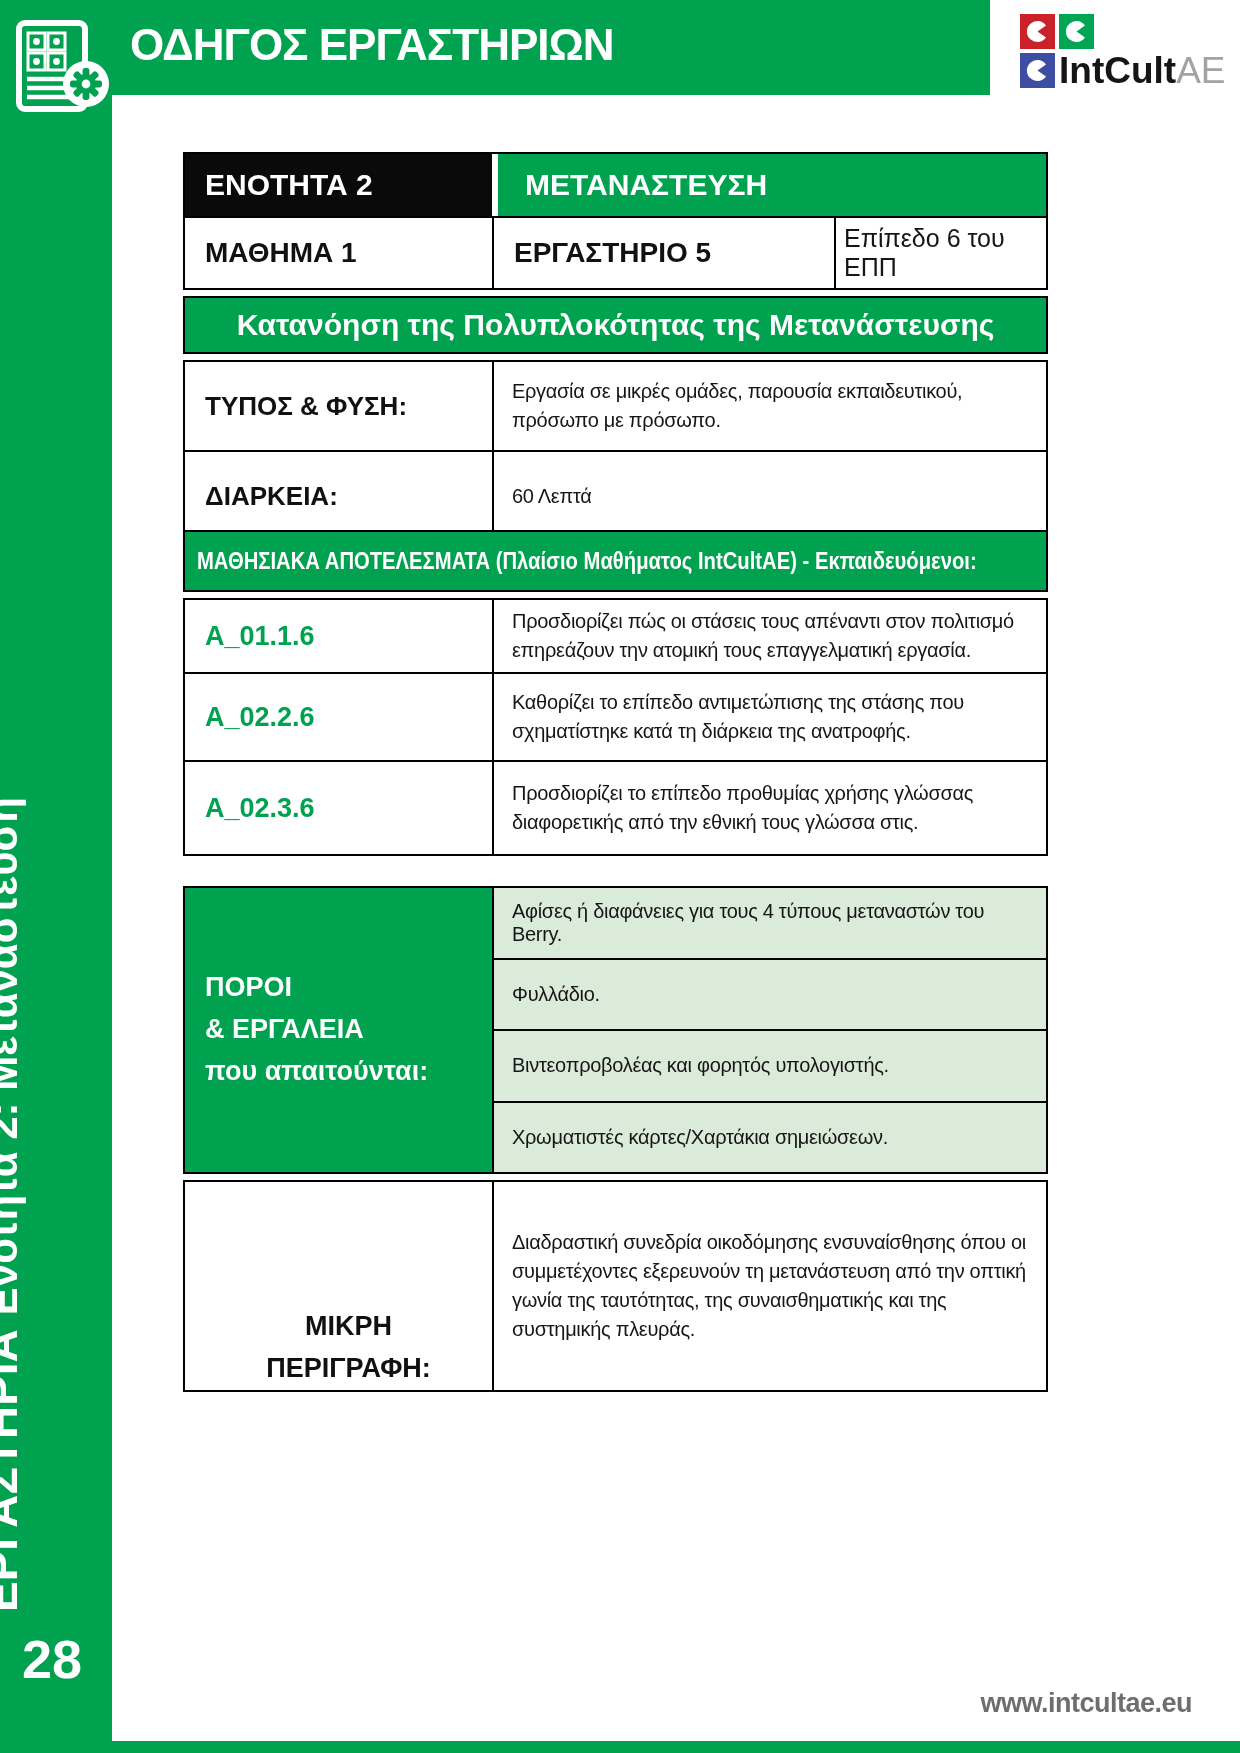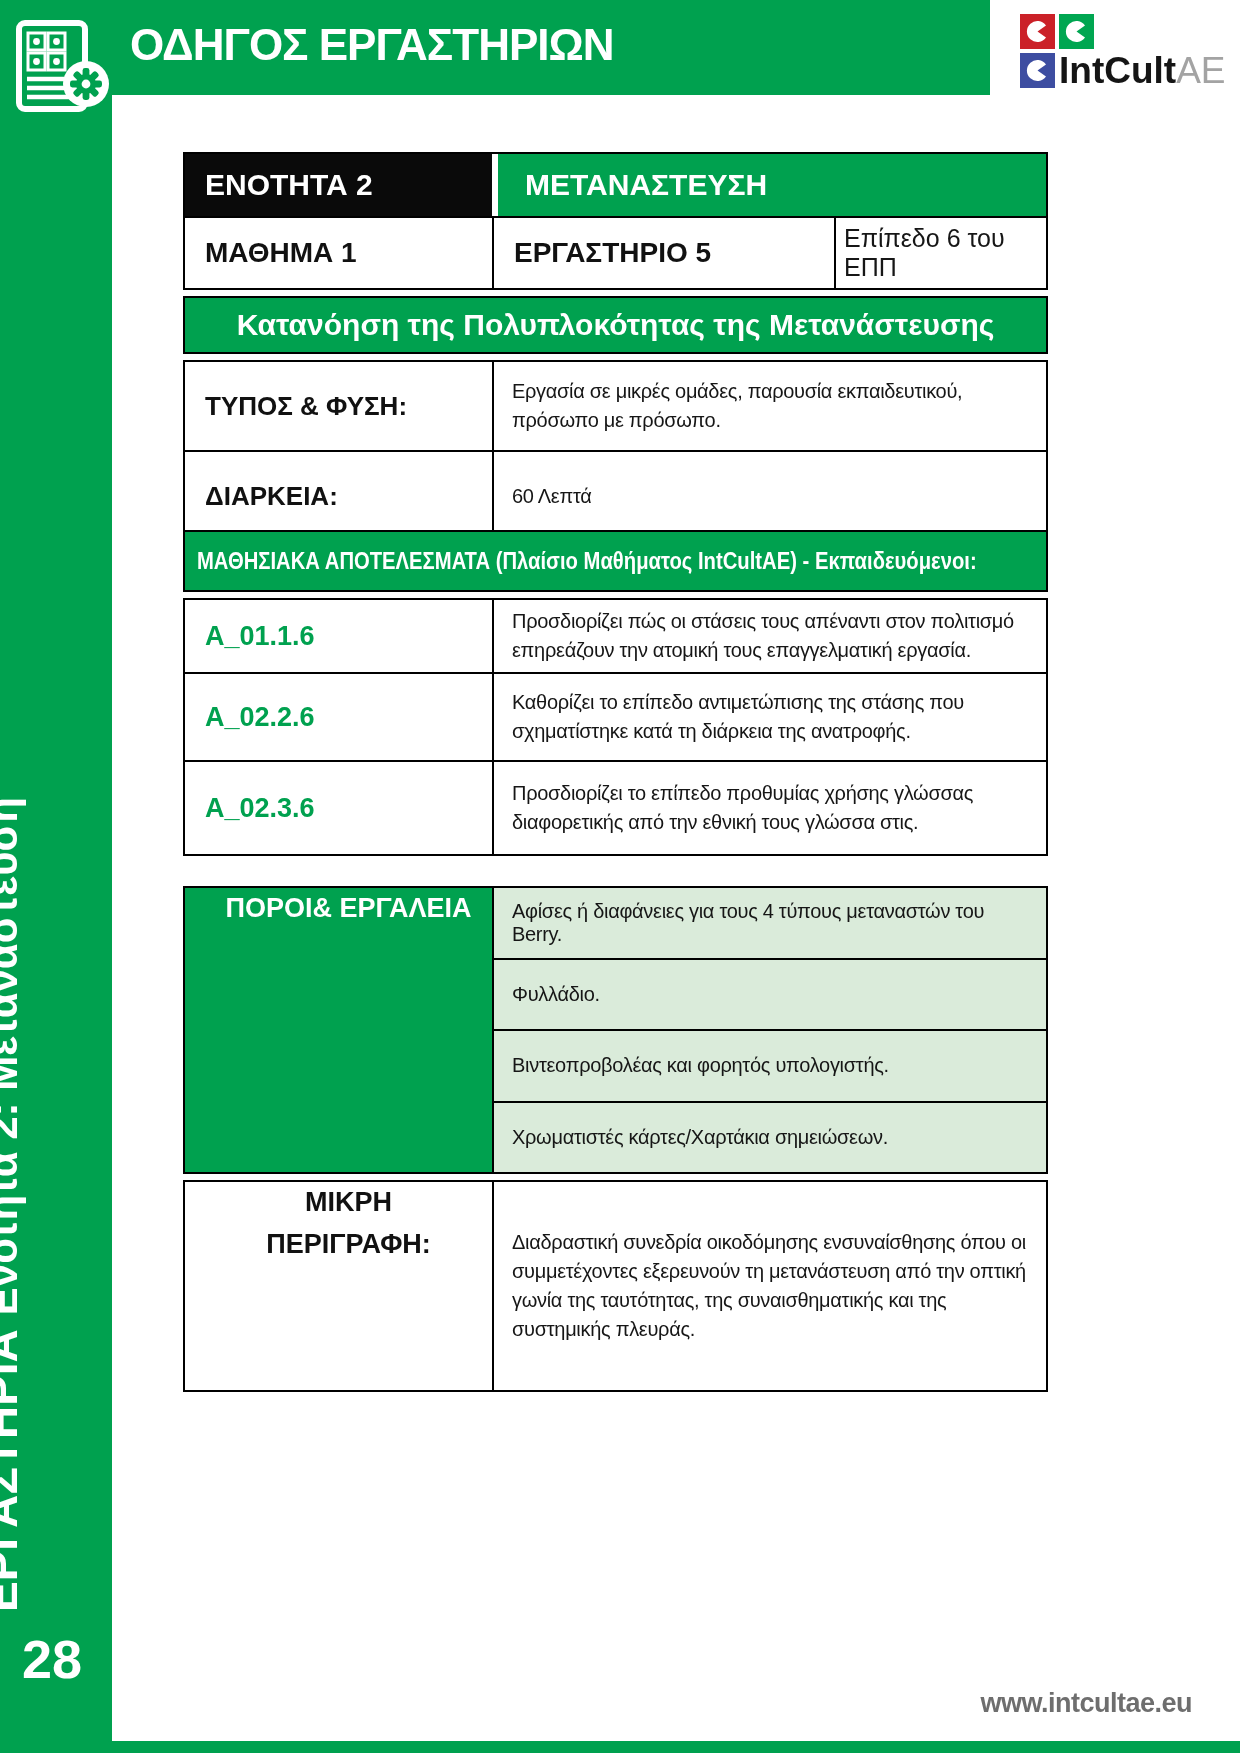--- a/index.html
+++ b/index.html
@@ -72,32 +72,32 @@
   }
   .banner1{top:296px;height:58px;justify-content:center;font-size:30px;}
   .banner2{top:530px;height:62px;padding-left:12px;font-size:23px;}
   .banner2 .squeeze{
     display:inline-block;transform:scaleX(0.88);transform-origin:0 50%;white-space:nowrap;
   }
   
   .s4{top:886px;height:288px;display:flex;}
   .res-label{
     flex:0 0 307px;background:var(--green);color:#fff;font-weight:700;font-size:27px;
-    display:flex;flex-direction:row;justify-content:center;padding-left:20px;line-height:1.55;
+    display:flex;flex-direction:column;justify-content:center;padding-left:20px;line-height:1.55;
     box-sizing:border-box;
   }
   .res-items{flex:1 1 auto;border-left:2px solid #000;display:flex;flex-direction:column;}
   .res-item{
     flex:1 1 0;background:var(--pale);display:flex;align-items:center;
     font-size:20px;letter-spacing:-0.3px;color:var(--ink);padding-left:18px;padding-right:8px;
   }
   .res-item + .res-item{border-top:2px solid #000;}
   .lab2{
     font-weight:700;font-size:27px;color:#111;padding-left:20px;line-height:1.55;
-    display:flex;flex-direction:column;justify-content:flex-start;
+    display:flex;flex-direction:column;justify-content:flex-end;
   }
   
   .vtext{
     position:absolute;left:28px;bottom:141px;transform:rotate(-90deg);
     transform-origin:0 100%;white-space:nowrap;color:#fff;font-weight:700;
   }
   .vbold{font-size:46px;}
   .vrest{font-size:42px;margin-left:14px;}
   .pagenum{
     position:absolute;left:0;top:1628px;width:104px;text-align:center;
@@ -221,20 +221,21 @@
       <div class="cell cflex body">
         <div>Προσδιορίζει το επίπεδο προθυμίας χρήσης γλώσσας διαφορετικής από την εθνική τους γλώσσα στις.</div>
       </div>
     </div>
   </div>
 
   <div class="tbl s4">
     <div class="res-label">
       <div>ΠΟΡΟΙ</div>
       <div>&amp; ΕΡΓΑΛΕΙΑ</div>
+      <div>που απαιτούνται:</div>
     </div>
     <div class="res-items">
       <div class="res-item">Αφίσες ή διαφάνειες για τους 4 τύπους μεταναστών του Berry.</div>
       <div class="res-item">Φυλλάδιο.</div>
       <div class="res-item">Βιντεοπροβολέας και φορητός υπολογιστής.</div>
       <div class="res-item">Χρωματιστές κάρτες/Χαρτάκια σημειώσεων.</div>
     </div>
   </div>
 
   <div class="tbl s5">

